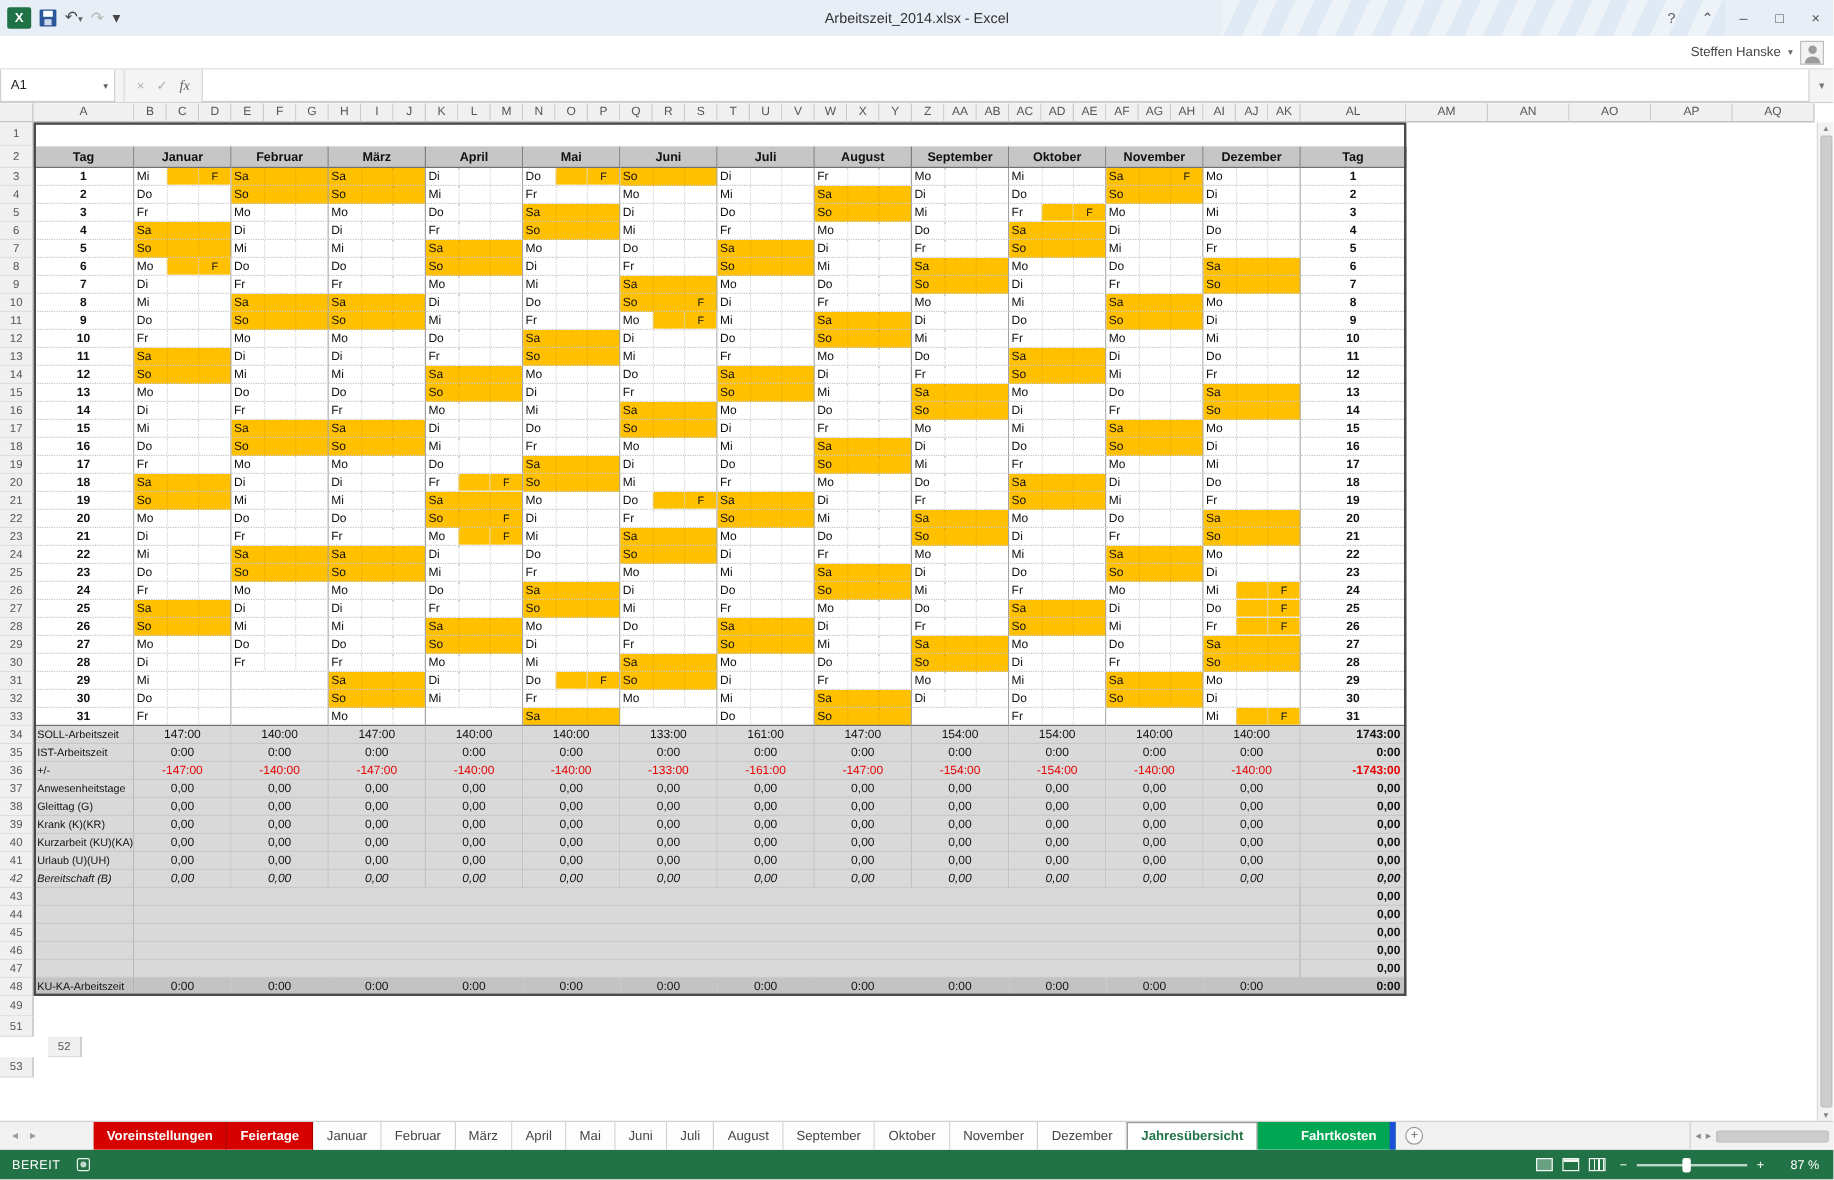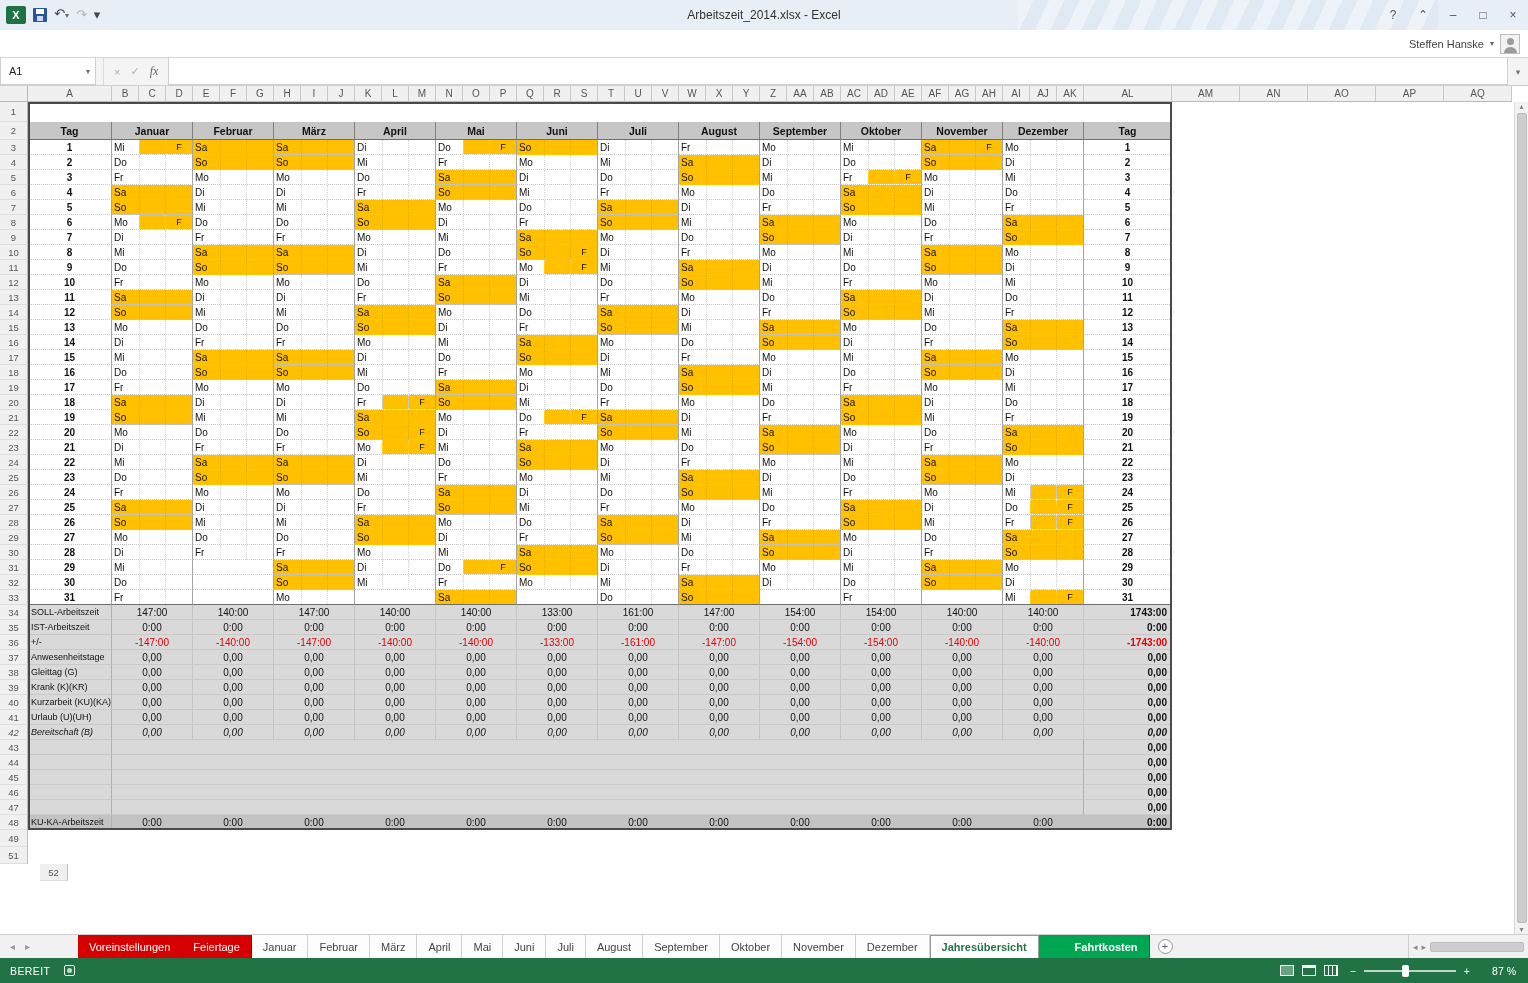--- a/index.html
+++ b/index.html
@@ -81,22 +81,22 @@
   .range-frame{position:absolute;left:28px;top:16px;width:1144px;height:728px;border:2px solid #4a4a4a;pointer-events:none;}
   .vscroll{position:absolute;right:0;top:16px;bottom:0;width:14px;background:#f2f2f2;border-left:1px solid #d9d9d9;
     display:flex;flex-direction:column;align-items:center;font-size:8px;color:#8a8a8a;}
   .vs-thumb{flex:1;width:10px;margin:2px 0;background:#cdcdcd;border:1px solid #bdbdbd;border-radius:2px;}
 
   
   .tabbar{height:24px;flex:0 0 24px;background:#f1f1f1;border-top:1px solid #cfcfcf;display:flex;align-items:stretch;position:relative;}
   .tab-nav{display:flex;align-items:center;gap:10px;padding:0 14px 0 10px;color:#9a9a9a;font-size:10px;width:78px;}
   .stab{padding:0 11px;font-size:11px;color:#444;display:flex;align-items:center;background:#fdfdfd;
     border-right:1px solid #d0d0d0;white-space:nowrap;}
-  .stab.red{background:var(--tabred);color:#fff;font-weight:normal;border-right:1px solid #a50000;}
-  .stab.green{background:var(--tabgreen);color:#fff;font-weight:bold;border-right:1px solid #1d4ed8;padding-left:36px;}
+  .stab.red{background:var(--tabred);color:#fff;font-weight:bold;border-right:1px solid #a50000;}
+  .stab.green{background:var(--tabgreen);color:#fff;font-weight:bold;border-right:5px solid #1d4ed8;padding-left:36px;}
   .stab.active{background:#fff;color:var(--green);font-weight:bold;border:1px solid #9a9a9a;border-bottom:none;}
   .plusbtn{width:15px;height:15px;border:1px solid #9a9a9a;border-radius:50%;color:#666;font-size:11px;line-height:13px;
     text-align:center;align-self:center;margin-left:8px;background:#fafafa;}
   .hscroll{position:absolute;right:0;top:0;bottom:0;width:120px;background:#f1f1f1;border-left:1px solid #cfcfcf;
     display:flex;align-items:center;gap:4px;padding:0 4px;color:#8a8a8a;font-size:9px;}
   .hs-thumb{flex:1;height:10px;background:#cdcdcd;border:1px solid #bdbdbd;border-radius:2px;}
 
   
   .statusbar{height:25px;flex:0 0 25px;background:var(--green);color:#fff;display:flex;align-items:center;font-size:10.5px;}
   .sb-mode{padding-left:10px;letter-spacing:.4px;}
@@ -2416,20 +2416,23 @@
         </div>
         <div class="xrow" style="height: 17px;">
           <div class="rh">49</div>
         </div>
         <div class="xrow" style="height: 17px;">
           <div class="rh">51</div>
         </div>
         <div class="xrow" style="height: 17px; margin-left: 40px;">
           <div class="rh">52</div>
         </div>
+        <div class="xrow" style="height: 17px;">
+          <div class="rh">53</div>
+        </div>
       </div>
     <div class="range-frame"></div>
     <div class="vscroll">
       <span>▴</span>
       <div class="vs-thumb"></div>
       <span>▾</span>
     </div>
   </div>
 
   <div class="tabbar">

